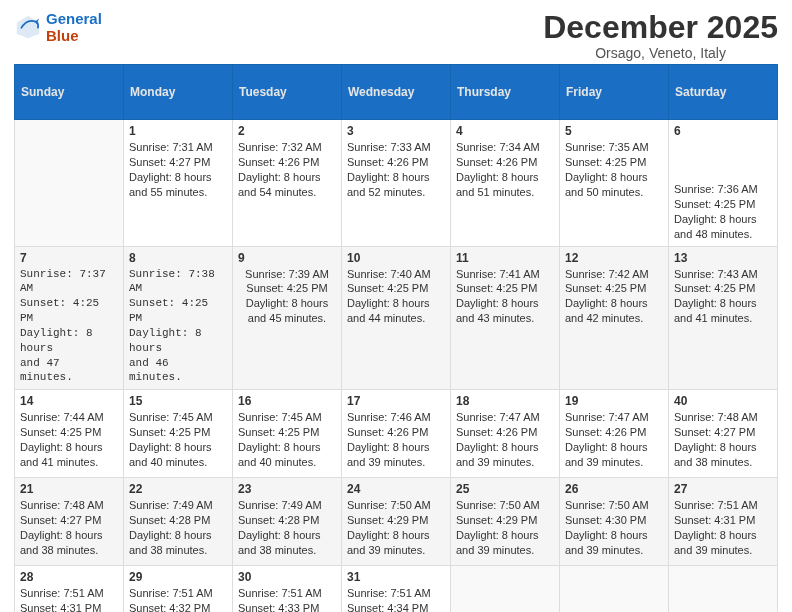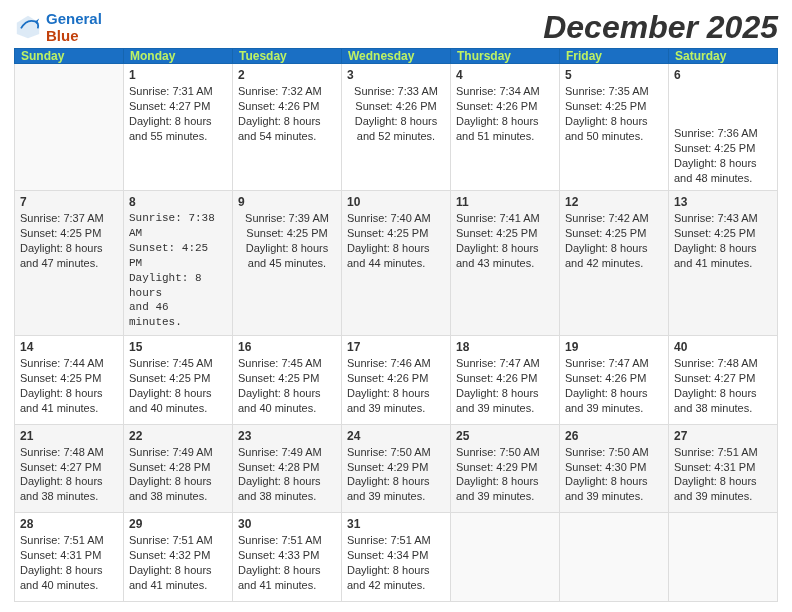--- a/index.html
+++ b/index.html
@@ -28,44 +28,43 @@
       display: flex;
       align-items: center;
       gap: 4px;
     }
     .logo-icon {
       width: 28px;
       height: 28px;
     }
     .title-block {
       text-align: center;
-      font-style: italic;
     }
     .month-title {
       font-size: 32px;
       font-weight: bold;
       color: #333;
       line-height: 1.1;
     }
     .location {
       font-size: 14px;
       color: #555;
     }
     .calendar {
       flex: 1;
       border: 1px solid #ccc;
       border-collapse: collapse;
       width: 100%;
       table-layout: fixed;
     }
     .calendar th {
       background: #1a6fc4;
-      color: #bef264;
+      color: #e5e5e5;
       text-align: left;
-      padding: 0 6px;
+      padding: 20px 6px;
       font-size: 12px;
       font-weight: bold;
       border: 1px solid #1565b0;
     }
     .calendar td {
       border: 1px solid #ddd;
       vertical-align: top;
       padding: 4px 5px;
       height: 88px;
       background: #fff;
@@ -101,20 +100,21 @@
       </svg>
       <div>
         <div style="font-size:15px;font-weight:bold;color:#333;line-height:1.15;">
           <span style="color:#1a6fc4;">General</span>
         </div>
         <div style="font-size:15px;font-weight:bold;color:#c2410c;line-height:1.15;">Blue</div>
       </div>
     </div>
     <div class="title-block">
       <div class="month-title">December 2025</div>
+      <div class="location">Orsago, Veneto, Italy</div>
     </div>
   </div>
 
   <table class="calendar">
     <thead>
       <tr id="weekday-header">
           <th>Sunday</th>
           <th>Monday</th>
           <th>Tuesday</th>
           <th>Wednesday</th>
@@ -135,21 +135,21 @@
           </td>
           <td>
             <div class="day-num">2</div>
             <div class="day-info" style="white-space: pre-line;">Sunrise: 7:32 AM
 Sunset: 4:26 PM
 Daylight: 8 hours
 and 54 minutes.</div>
           </td>
           <td>
             <div class="day-num">3</div>
-            <div class="day-info" style="white-space: pre-line; text-align: center;">Sunrise: 7:33 AM
+            <div class="day-info" style="white-space: pre-line;">Sunrise: 7:33 AM
 Sunset: 4:26 PM
 Daylight: 8 hours
 and 52 minutes.</div>
           </td>
           <td>
             <div class="day-num">4</div>
             <div class="day-info" style="white-space: pre-line;">Sunrise: 7:34 AM
 Sunset: 4:26 PM
 Daylight: 8 hours
 and 51 minutes.</div>
@@ -165,21 +165,21 @@
             <div class="day-num">6</div>
             <div class="day-info" style="white-space: pre-line; margin-top: 44px;">Sunrise: 7:36 AM
 Sunset: 4:25 PM
 Daylight: 8 hours
 and 48 minutes.</div>
           </td>
         </tr>
         <tr class="row-shaded">
           <td>
             <div class="day-num">7</div>
-            <div class="day-info" style="white-space: pre-line;">Sunrise: 7:37 AM
+            <div class="day-info" style="white-space: pre-line; font-family: Liberation Mono, monospace;">Sunrise: 7:37 AM
 Sunset: 4:25 PM
 Daylight: 8 hours
 and 47 minutes.</div>
           </td>
           <td>
             <div class="day-num">8</div>
             <div class="day-info" style="white-space: pre-line; font-family: Liberation Mono, monospace;">Sunrise: 7:38 AM
 Sunset: 4:25 PM
 Daylight: 8 hours
 and 46 minutes.</div>

